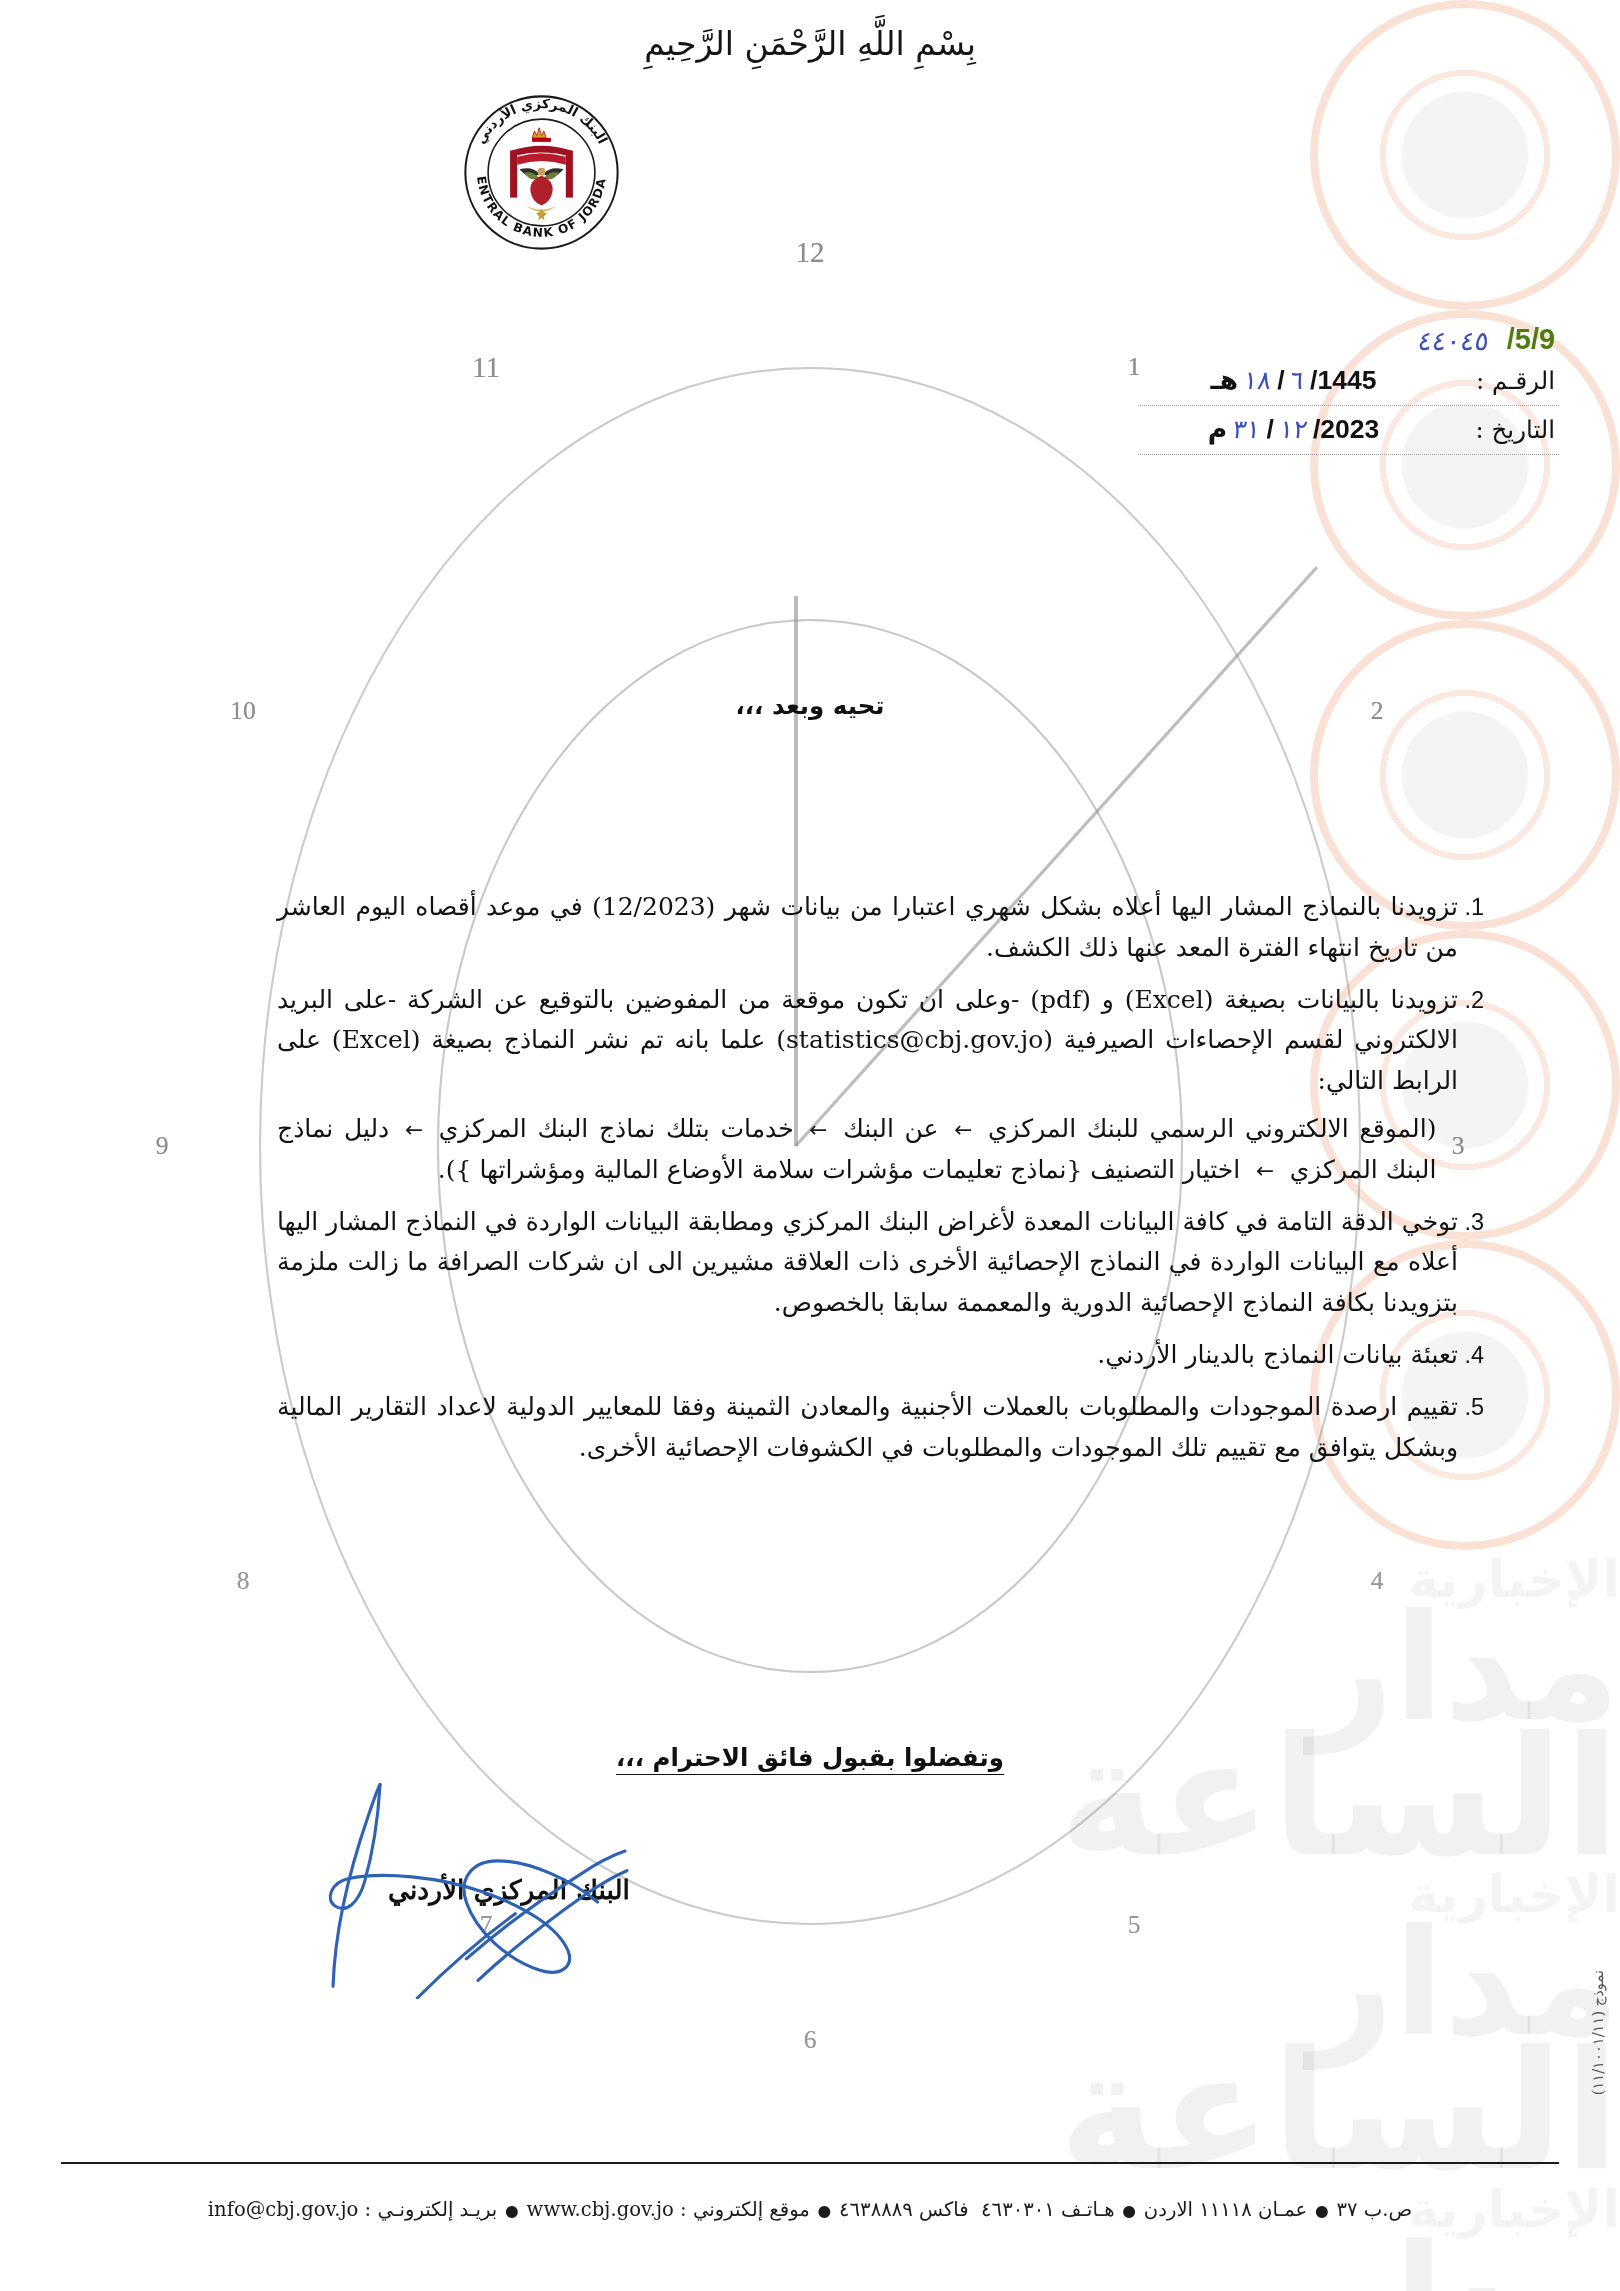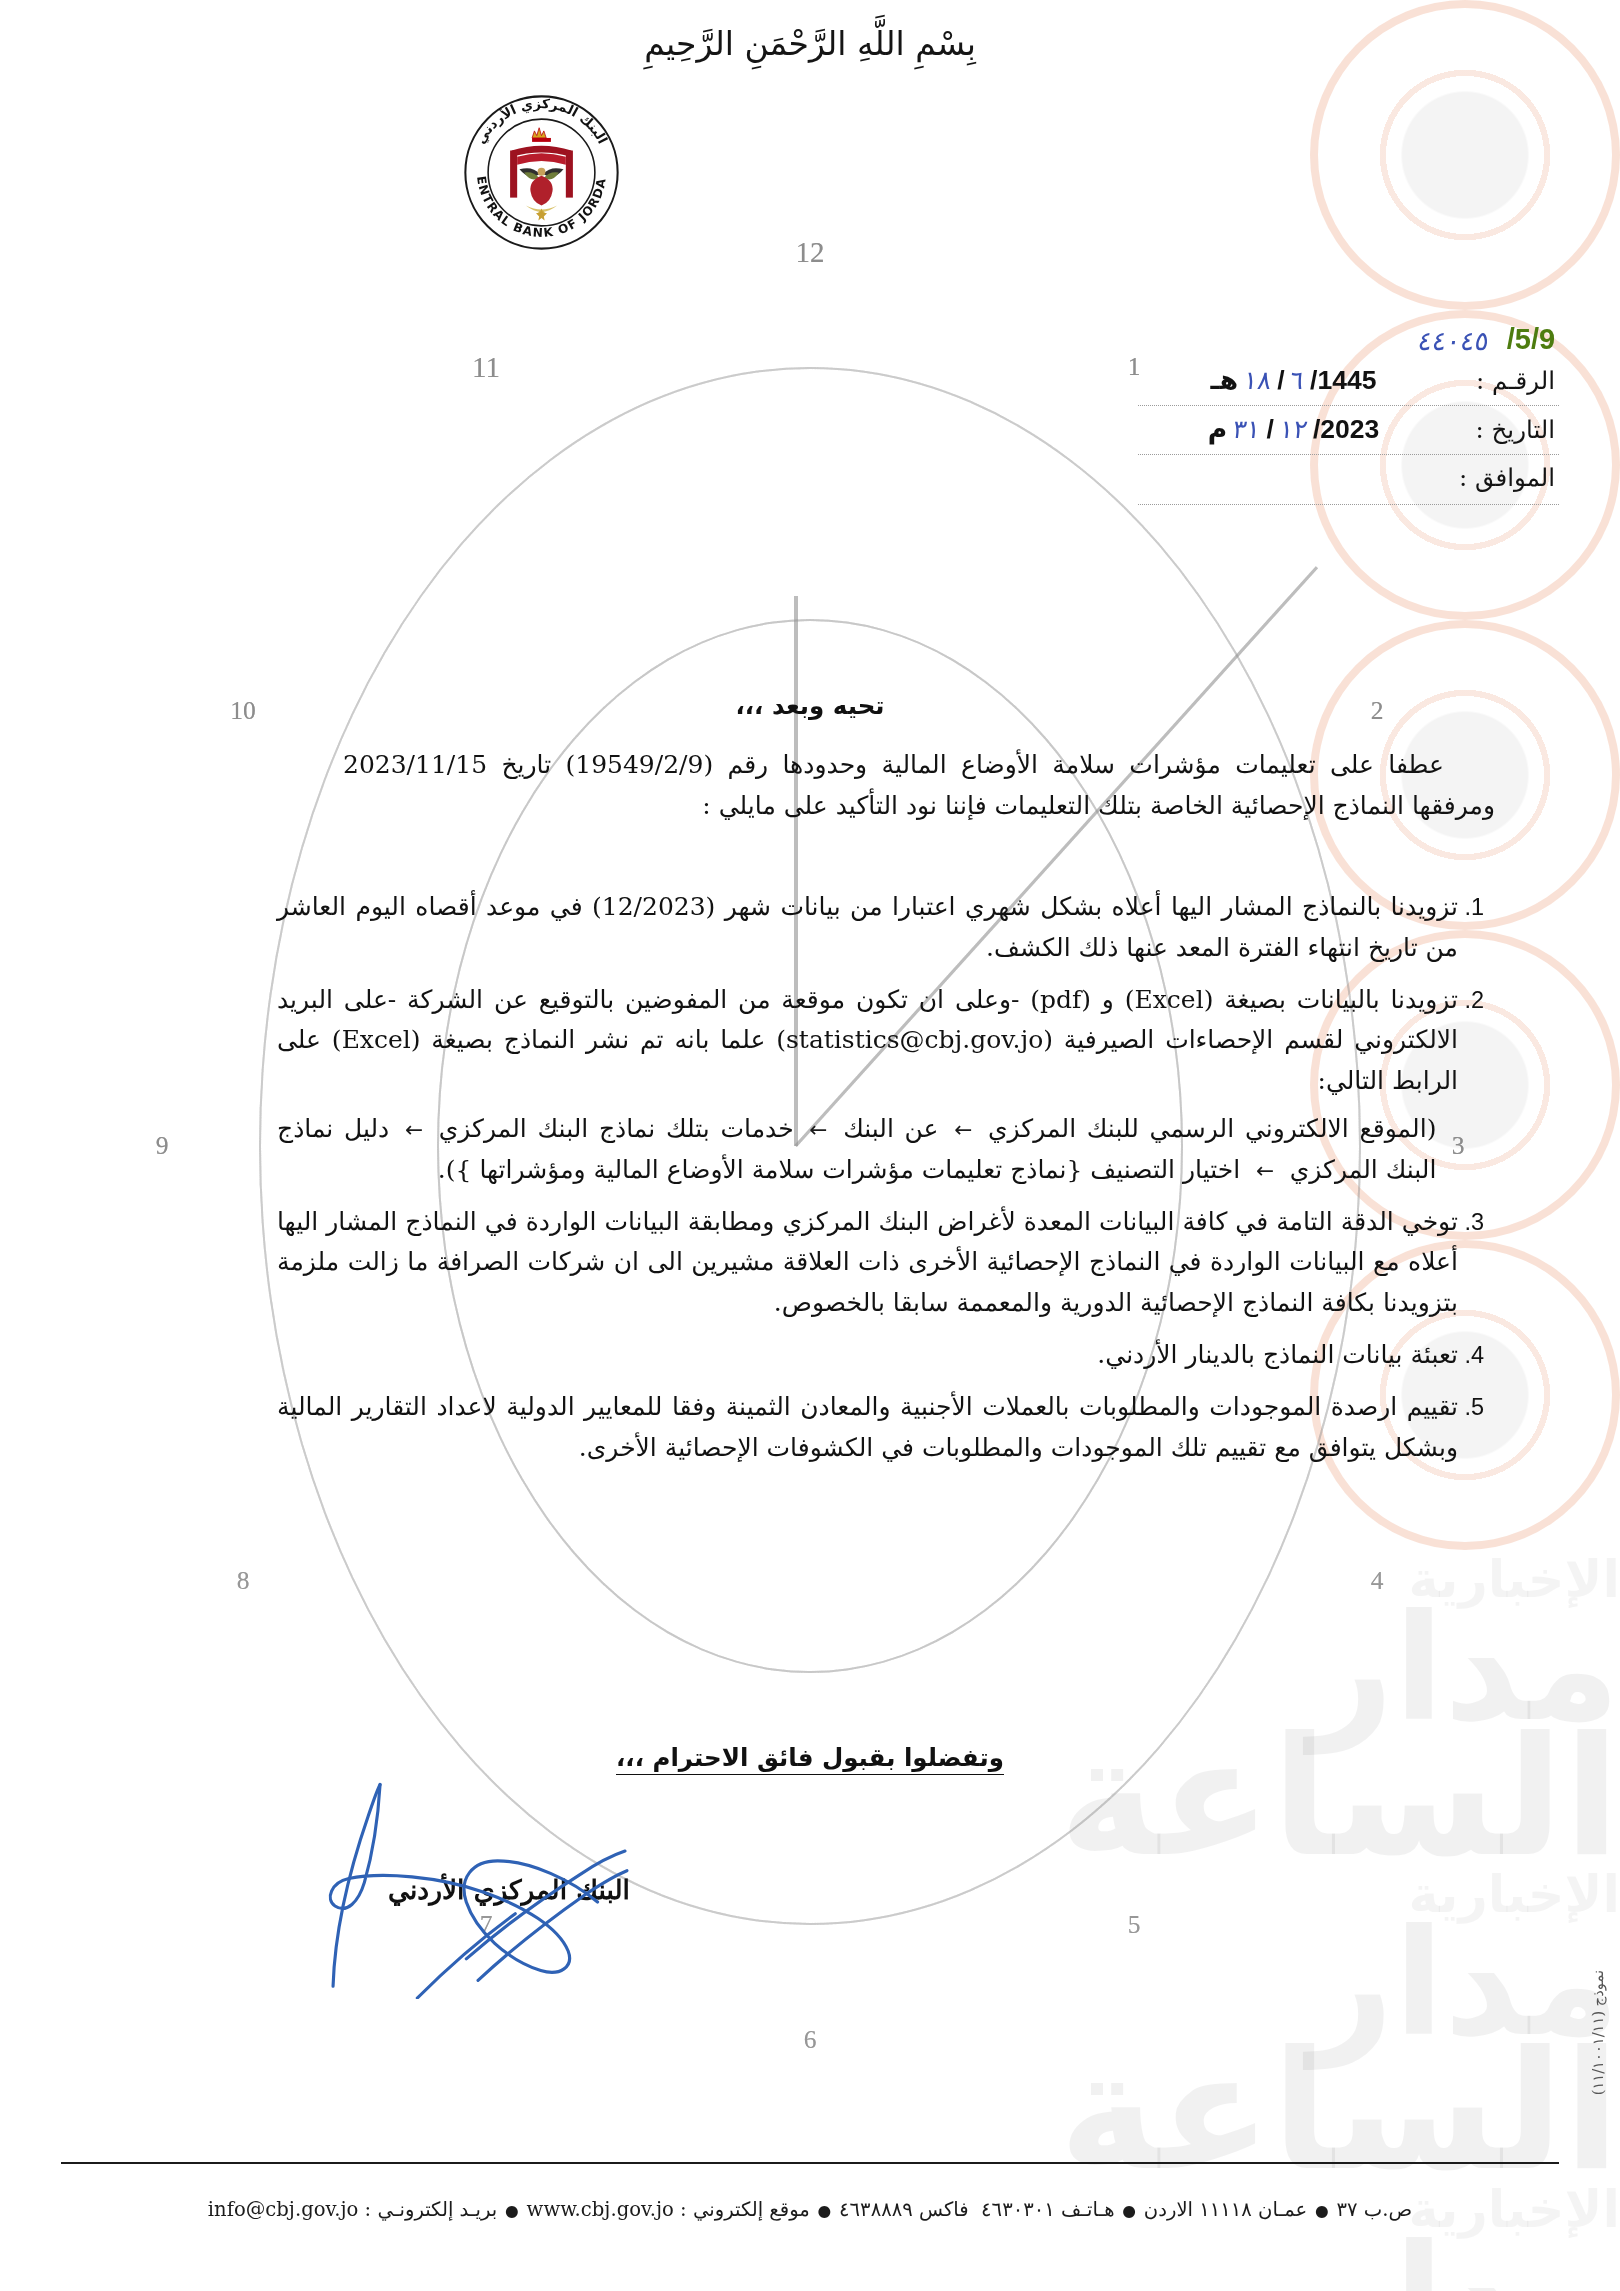--- a/index.html
+++ b/index.html
@@ -345,29 +345,24 @@
         <span class="ref-label">التاريخ :</span>
         <span class="ref-value">
           <span>2023/</span>
           <span class="hw">١٢</span>
           <span>/</span>
           <span class="hw">٣١</span>
           <span>م</span>
         </span>
       </div>
 
-      <div class="ref-row" style="border-bottom:1.5px dotted #9b9b9b;">
-        <span class="ref-label">الموافق :</span>
-        <span class="ref-value"></span>
-      </div>
     </div>
 
     <div class="greeting">تحيه وبعد ،،،</div>
 
-    <div class="para intro">عطفا  على  تعليمات  مؤشرات  سلامة  الأوضاع  المالية  وحدودها  رقم  (19549/2/9)  تاريخ 2023/11/15 ومرفقها النماذج الإحصائية الخاصة بتلك التعليمات فإننا نود التأكيد على مايلي :</div>
 
     <ol class="items">
       <li>
         <span>تزويدنا بالنماذج المشار اليها أعلاه بشكل شهري اعتبارا من بيانات شهر (12/2023) في موعد أقصاه اليوم العاشر من تاريخ انتهاء الفترة المعد عنها ذلك الكشف.</span>
       </li>
       <li>
         <span>تزويدنا بالبيانات بصيغة (Excel) و (pdf) -وعلى ان تكون موقعة من المفوضين بالتوقيع عن الشركة -على البريد الالكتروني لقسم الإحصاءات الصيرفية (statistics@cbj.gov.jo) علما بانه تم نشر النماذج بصيغة (Excel) على الرابط التالي:</span>
         <div class="sub-note">
           <span>(</span><span>الموقع الالكتروني الرسمي للبنك المركزي</span><span class="arrow">←</span><span>عن البنك</span><span class="arrow">←</span><span>خدمات بتلك نماذج البنك المركزي</span><span class="arrow">←</span><span>دليل نماذج البنك المركزي</span><span class="arrow">←</span><span>اختيار التصنيف {نماذج تعليمات مؤشرات سلامة الأوضاع المالية ومؤشراتها }</span><span>)</span><span>.</span>
         </div>

